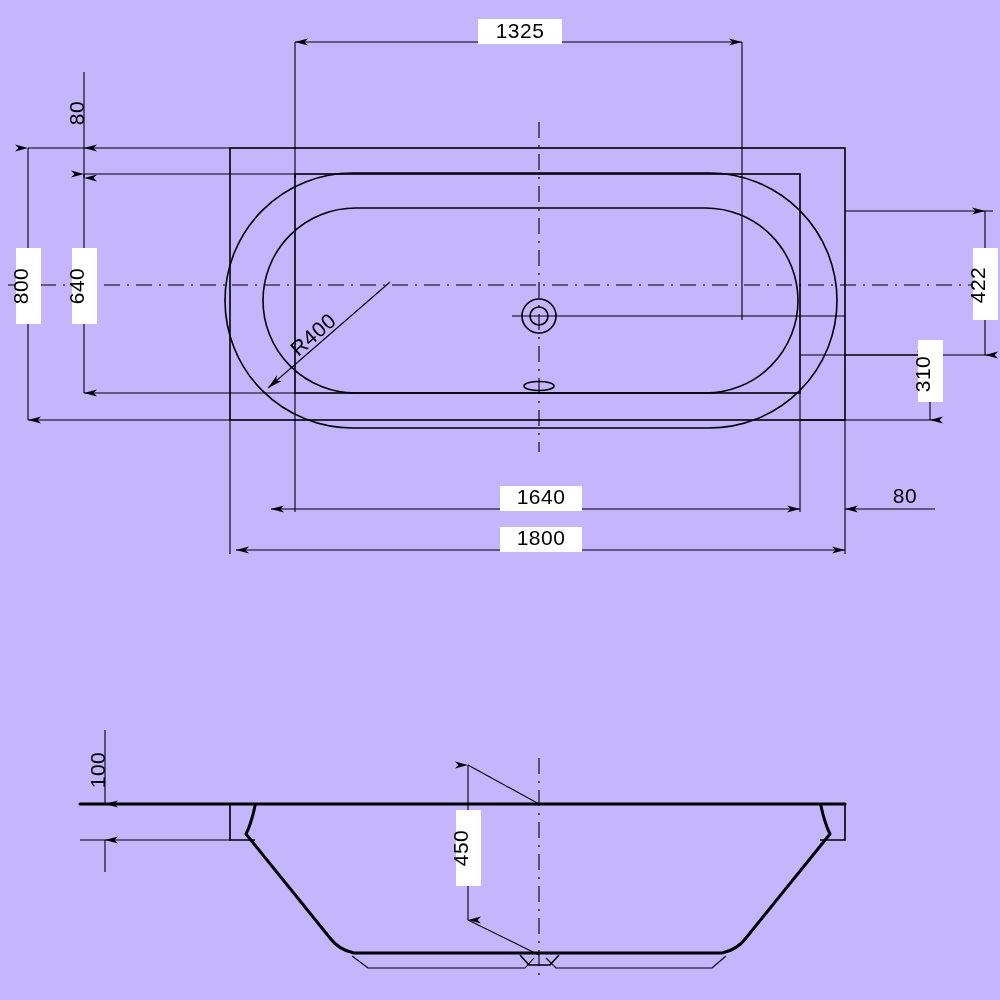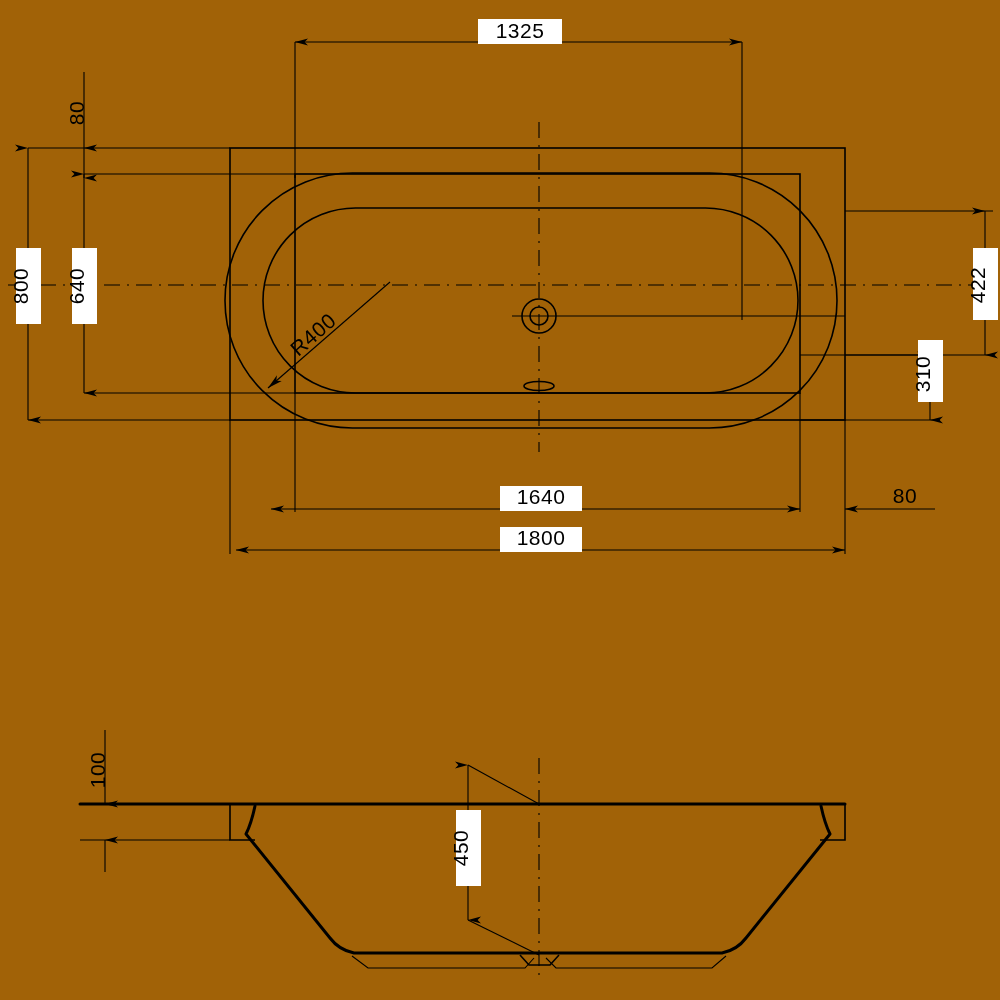--- a/index.html
+++ b/index.html
@@ -11,21 +11,21 @@
   body {
     width: 1000px;
     height: 1000px;
     font-family: "Liberation Sans", sans-serif;
     overflow: hidden;
   }
   #drawing-root {
     position: relative;
     width: 1000px;
     height: 1000px;
-    background: #a16207;
+    background: #c4b5fd;
   }
   svg#tech-drawing {
     display: block;
     width: 1000px;
     height: 1000px;
   }
   .ln-thin {
     stroke: #000000;
     fill: none;
     stroke-width: 1.1;

